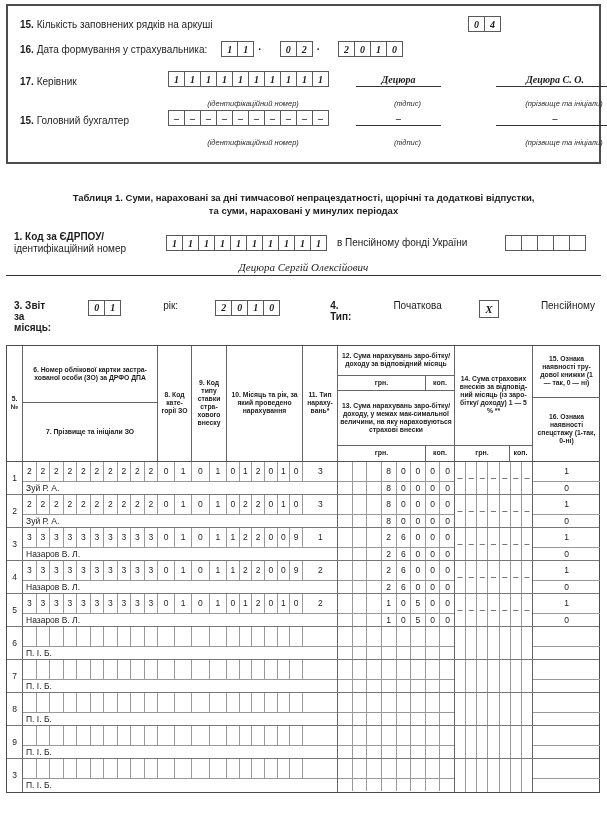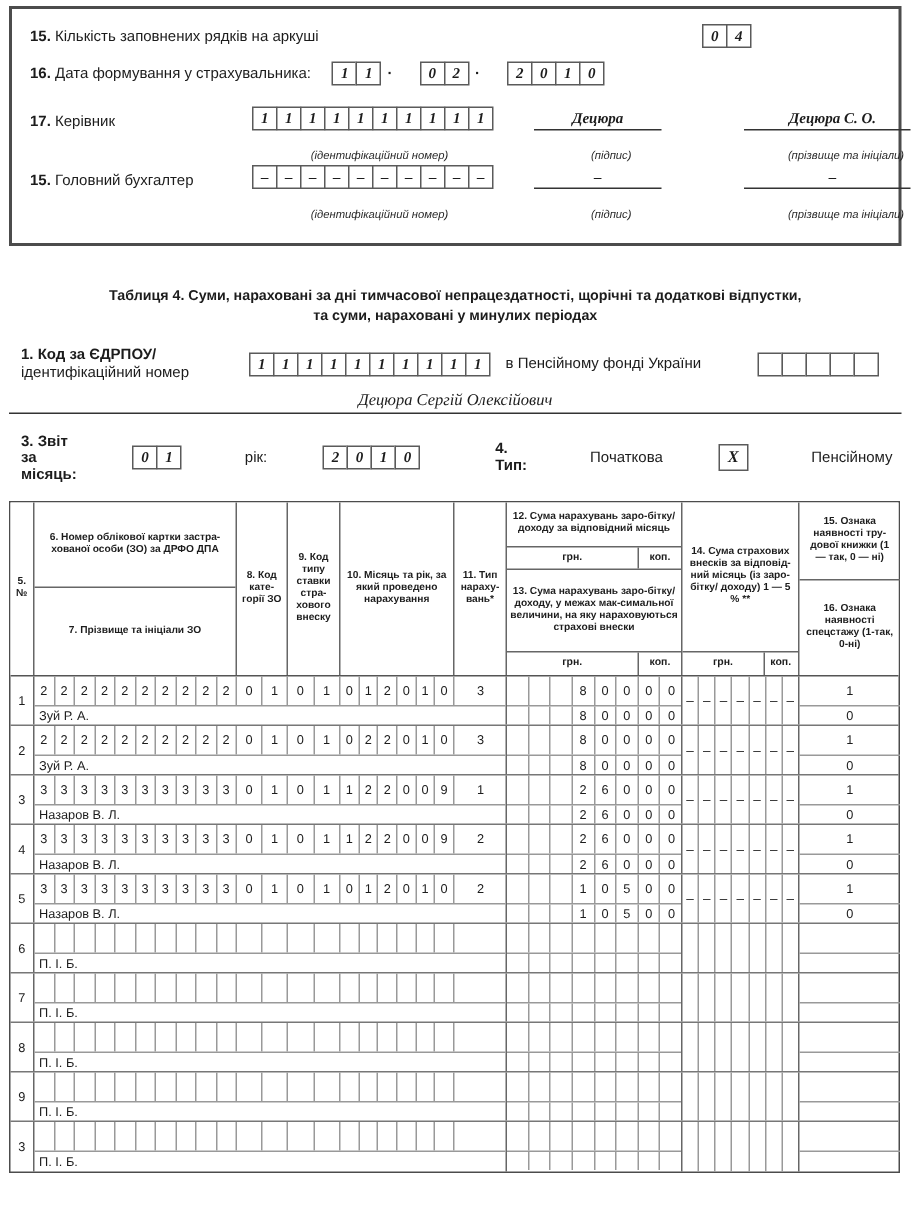--- a/index.html
+++ b/index.html
@@ -67,21 +67,21 @@
   .reg-l2 { width:168px; margin-left:10px; }
   .regrow .boxes { flex:none; }
 
   
   .insured {
     margin-top:5px; border-bottom:1.5px solid #333; text-align:center; padding-bottom:2px;
     font-family:"Liberation Serif", serif; font-style:italic; font-weight:normal; font-size:11px;
   }
 
   
-  .periodrow { margin-top:13px; display:flex; align-items:center; padding-left:8px;gap:28px; }
+  .periodrow { margin-top:24px; display:flex; align-items:flex-start; padding-left:8px;gap:28px; }
   .periodrow .gap-s { margin-left:9px; }
   .periodrow .gap-m { margin-left:14px; }
   .periodrow .gap-l { margin-left:22px; }
 
   
   .tbl { margin-top:12px; border:1.5px solid #4c4c4c; width:594px; }
   .thead { display:flex; border-bottom:1px solid #555; height:116px; background:#fff; }
   .hc { border-right:1px solid #666; flex:none; font-weight:bold; font-size:6.8px; line-height:1.18; text-align:center; }
   .hc.last { border-right:none; }
   .hcenter { display:flex; align-items:center; justify-content:center; padding:1px 2px; }
@@ -201,21 +201,21 @@
     <div class="frow caps">
       <span class="capspacer"></span>
       <span class="caption cap-id">(ідентифікаційний номер)</span>
       <span class="caption cap-sign">(підпис)</span>
       <span class="caption cap-name">(прізвище та ініціали)</span>
     </div>
   </div>
 
 
   <div class="title">
-    <div>Таблиця 4. Суми, нараховані за дні тимчасової непрацездатності, щорічні та додаткові відпустки,</div>
+    <div>Таблиця 1. Суми, нараховані за дні тимчасової непрацездатності, щорічні та додаткові відпустки,</div>
     <div>та суми, нараховані у минулих періодах</div>
   </div>
 
   <div class="regrow">
     <div class="lbl2 reg-l1">
       <div class="bold-prefix">1. Код за ЄДРПОУ/</div>
       <div>ідентифікаційний номер</div>
     </div>
     <span class="boxes">
         <span class="box">1</span>

